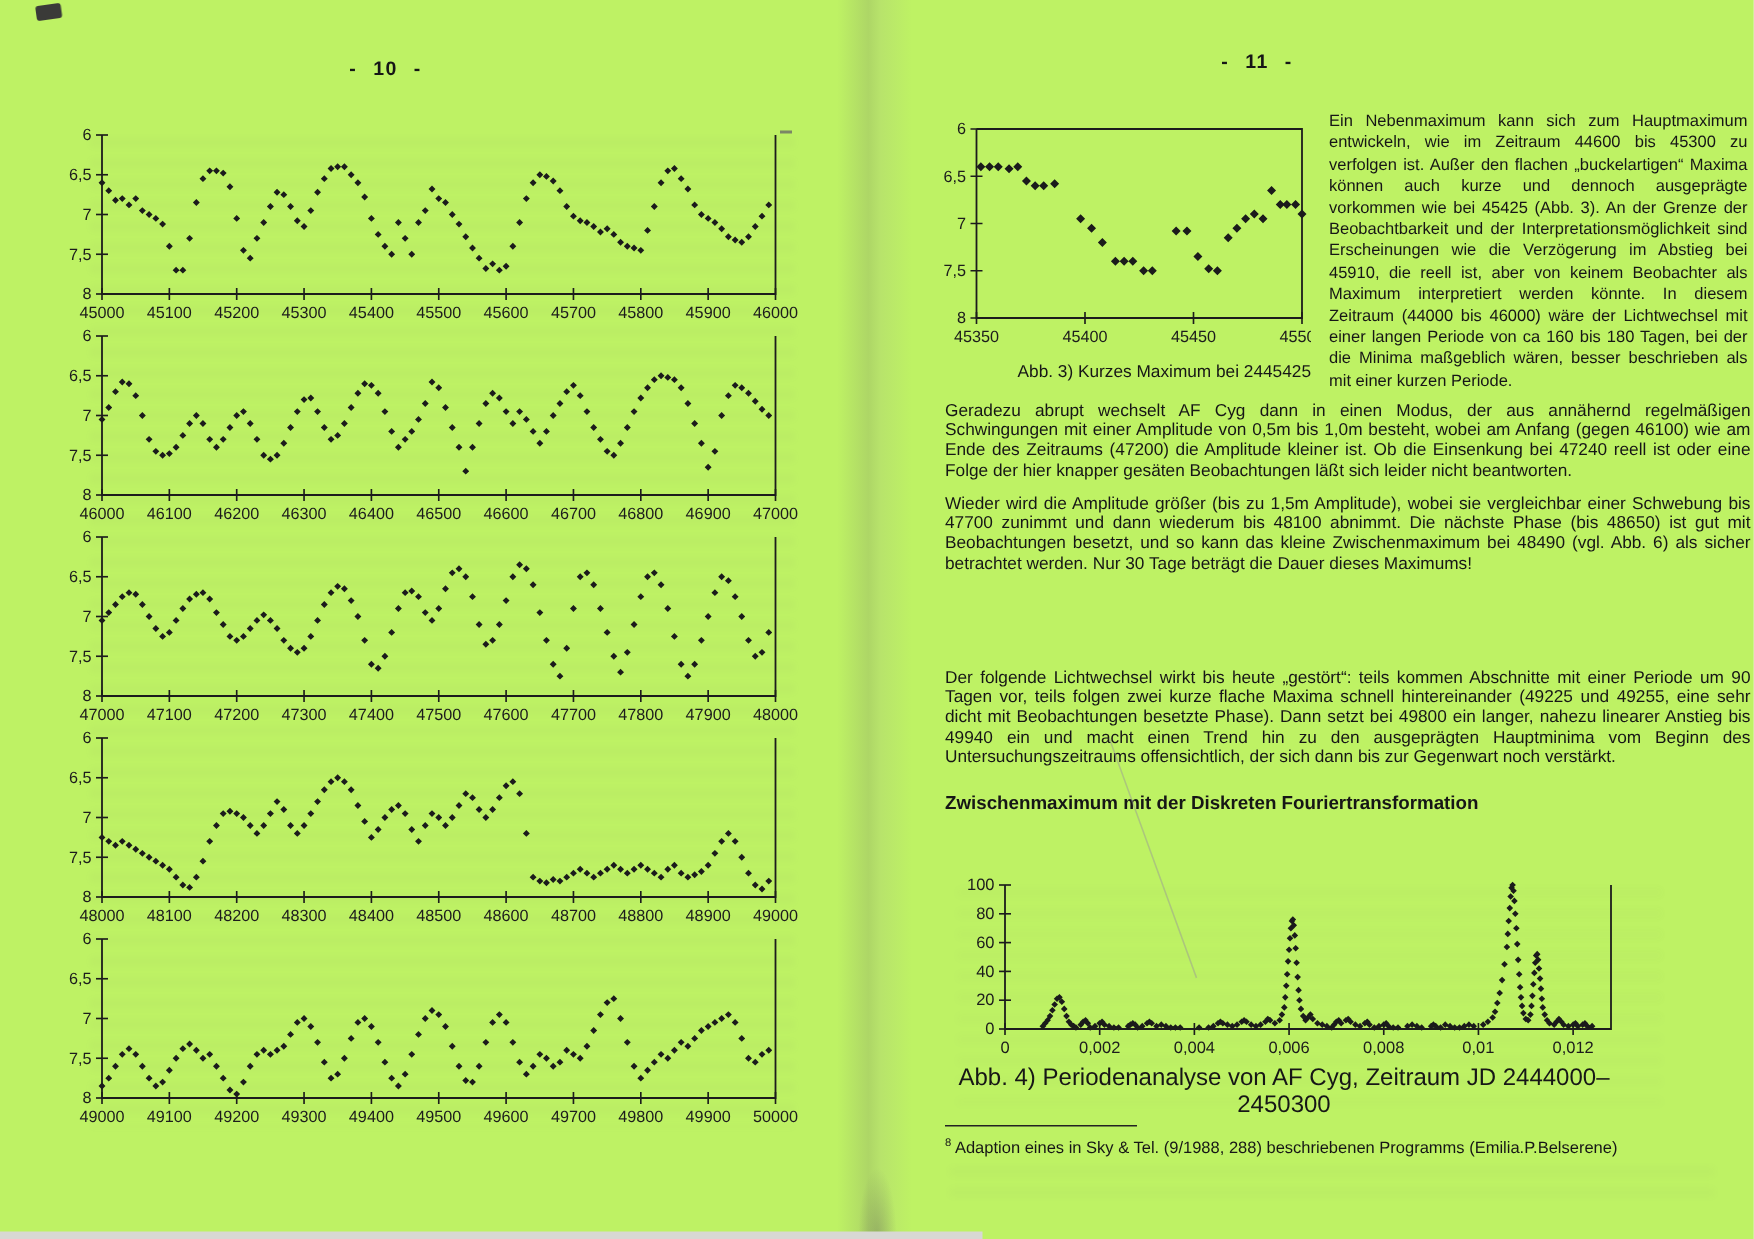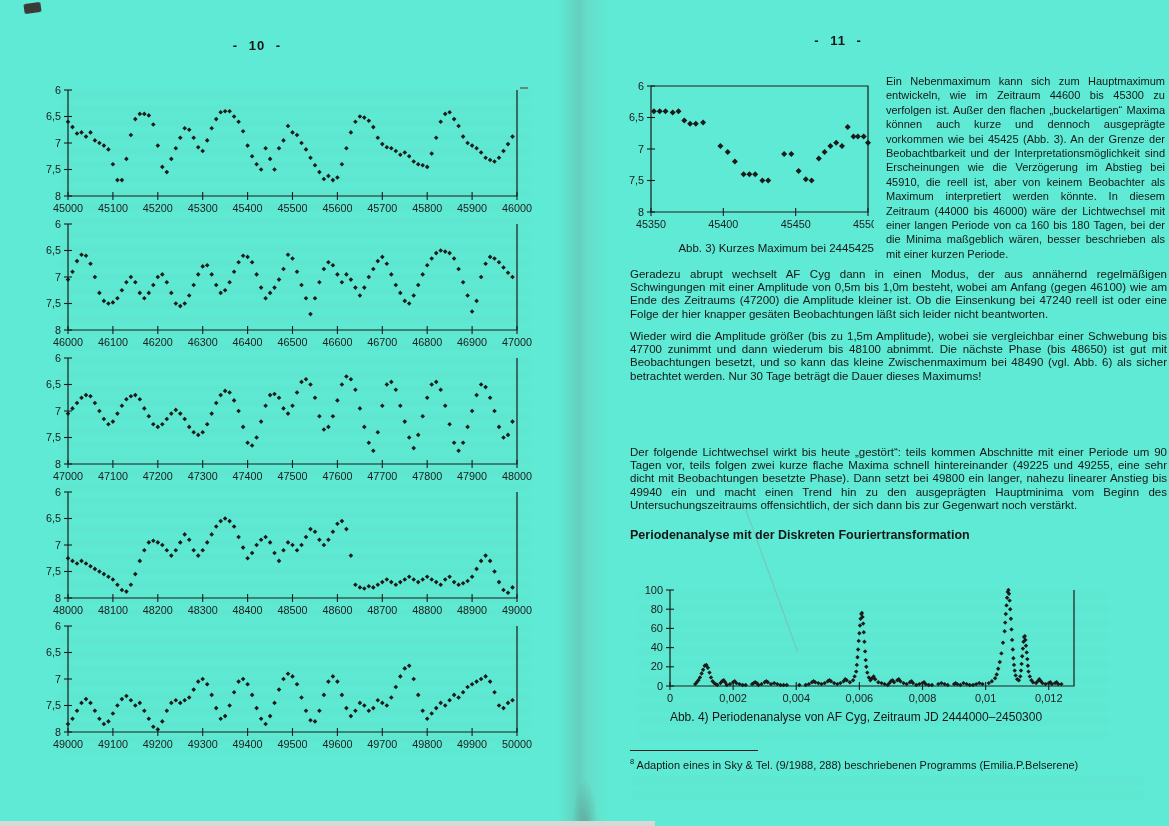--- a/index.html
+++ b/index.html
@@ -1,18 +1,18 @@
 <!DOCTYPE html>
 <html><head>
 <meta charset="utf-8">
 <style>
   html,body{margin:0;padding:0}
   body{width:1169px;height:826px;position:relative;background:#eeeeeb;overflow:hidden;
        font-family:"Liberation Sans",sans-serif;color:#161616}
-  .page{position:absolute;top:0;bottom:0;background:#5eead4}
+  .page{position:absolute;top:0;bottom:0;background:#bef264}
   .page-left{left:0;width:578px}
   .page-right{left:578px;right:0}
   .page-num{position:absolute;left:0;width:514px;text-align:center;font-size:13px;
             font-weight:600;letter-spacing:1px;word-spacing:6px}
   .page-left .page-num{top:38px}
   .page-right .page-num{top:33px;width:520px}
   .panels{position:absolute;left:30px;top:84px}
   .panels svg{display:block}
   svg text{font-family:"Liberation Sans",sans-serif}
   .abb3-svg{position:absolute;left:45px;top:74px}
@@ -20,21 +20,21 @@
                 font-size:11.5px}
   .intro{position:absolute;left:308px;top:74px;width:279px;font-size:11px;
          line-height:14.4px;text-align:justify}
   .para{position:absolute;left:52px;width:537px;font-size:11.5px;line-height:13.2px;
         text-align:justify}
   .p1{top:268px}.p2{top:330px}.p3{top:398px}.p4{top:446px}
   .heading{position:absolute;left:52px;top:528px;width:537px;font-size:12.5px;font-weight:bold}
   .p5{top:553px}
   sup{font-size:7.5px}
   .abb4-svg{position:absolute;left:50px;top:582px}
-  .abb4-caption{position:absolute;left:50px;top:710px;width:456px;text-align:center;font-size:12px}
+  .abb4-caption{position:absolute;left:50px;top:710px;width:456px;text-align:center;font-size:16px}
   .footnote-rule{position:absolute;left:52px;top:750px;width:128px;height:1px;background:#222}
   .footnote{position:absolute;left:52px;top:757px;width:540px;font-size:11px}
   .gutter-shadow{position:absolute;left:558px;top:0;bottom:0;width:50px;pointer-events:none;
     background:linear-gradient(90deg,rgba(0,0,0,0) 0%,rgba(115,115,110,0.22) 42%,
                rgba(150,150,145,0.16) 58%,rgba(0,0,0,0) 100%)}
   .gutter-bottom{position:absolute;left:572px;bottom:0;width:26px;height:48px;pointer-events:none;
     background:radial-gradient(ellipse at 50% 100%,rgba(90,90,85,0.35),rgba(0,0,0,0) 70%)}
   .bottom-strip{position:absolute;left:0;bottom:0;width:655px;height:5px;background:#d8d8d4}
   .corner-mark{position:absolute;left:24px;top:3px;width:17px;height:10px;background:#3a3a38;
     border-radius:2px;transform:rotate(-8deg);filter:blur(0.4px)}
@@ -267,21 +267,21 @@
       <path d="M 30.9 34.2 L 33.9 37.2 L 30.9 40.2 L 27.9 37.2 Z M 36.7 34.2 L 39.7 37.2 L 36.7 40.2 L 33.7 37.2 Z M 42.5 34.2 L 45.5 37.2 L 42.5 40.2 L 39.5 37.2 Z M 49.7 35.5 L 52.7 38.5 L 49.7 41.5 L 46.7 38.5 Z M 55.5 34.2 L 58.5 37.2 L 55.5 40.2 L 52.5 37.2 Z M 61.3 43.6 L 64.3 46.6 L 61.3 49.6 L 58.3 46.6 Z M 67.1 46.8 L 70.1 49.8 L 67.1 52.8 L 64.1 49.8 Z M 72.8 46.8 L 75.8 49.8 L 72.8 52.8 L 69.8 49.8 Z M 80.1 45.5 L 83.1 48.5 L 80.1 51.5 L 77.1 48.5 Z M 97.4 68.9 L 100.4 71.9 L 97.4 74.9 L 94.4 71.9 Z M 104.7 75.1 L 107.7 78.1 L 104.7 81.1 L 101.7 78.1 Z M 111.9 84.6 L 114.9 87.6 L 111.9 90.6 L 108.9 87.6 Z M 120.6 97.2 L 123.6 100.2 L 120.6 103.2 L 117.6 100.2 Z M 126.4 97.2 L 129.4 100.2 L 126.4 103.2 L 123.4 100.2 Z M 132.2 97.2 L 135.2 100.2 L 132.2 103.2 L 129.2 100.2 Z M 139.4 103.5 L 142.4 106.5 L 139.4 109.5 L 136.4 106.5 Z M 145.2 103.5 L 148.2 106.5 L 145.2 109.5 L 142.2 106.5 Z M 161.1 77.0 L 164.1 80.0 L 161.1 83.0 L 158.1 80.0 Z M 168.3 77.0 L 171.3 80.0 L 168.3 83.0 L 165.3 80.0 Z M 175.6 94.0 L 178.6 97.0 L 175.6 100.0 L 172.6 97.0 Z M 182.8 102.2 L 185.8 105.2 L 182.8 108.2 L 179.8 105.2 Z M 188.6 103.5 L 191.6 106.5 L 188.6 109.5 L 185.6 106.5 Z M 195.8 81.5 L 198.8 84.5 L 195.8 87.5 L 192.8 84.5 Z M 201.6 75.1 L 204.6 78.1 L 201.6 81.1 L 198.6 78.1 Z M 207.4 68.9 L 210.4 71.9 L 207.4 74.9 L 204.4 71.9 Z M 213.2 65.7 L 216.2 68.7 L 213.2 71.7 L 210.2 68.7 Z M 219.0 68.9 L 222.0 71.9 L 219.0 74.9 L 216.0 71.9 Z M 224.7 50.0 L 227.7 53.0 L 224.7 56.0 L 221.7 53.0 Z M 230.5 59.4 L 233.5 62.4 L 230.5 65.4 L 227.5 62.4 Z M 234.9 59.4 L 237.9 62.4 L 234.9 65.4 L 231.9 62.4 Z M 240.7 59.4 L 243.7 62.4 L 240.7 65.4 L 237.7 62.4 Z M 245.0 65.7 L 248.0 68.7 L 245.0 71.7 L 242.0 68.7 Z " fill="#1b1b1b" stroke="none"></path>
     </svg>
   <div class="abb3-caption">Abb. 3) Kurzes Maximum bei 2445425</div>
 
   <div class="intro">Ein Nebenmaximum kann sich zum Hauptmaximum entwickeln, wie im Zeitraum 44600 bis 45300 zu verfolgen ist. Außer den flachen „buckelartigen“ Maxima können auch kurze und dennoch ausgeprägte vorkommen wie bei 45425 (Abb. 3). An der Grenze der Beobachtbarkeit und der Interpretationsmöglichkeit sind Erscheinungen wie die Verzögerung im Abstieg bei 45910, die reell ist, aber von keinem Beobachter als Maximum interpretiert werden könnte. In diesem Zeitraum (44000 bis 46000) wäre der Lichtwechsel mit einer langen Periode von ca 160 bis 180 Tagen, bei der die Minima maßgeblich wären, besser beschrieben als mit einer kurzen Periode.</div>
 
   <div class="para p1">Geradezu abrupt wechselt AF Cyg dann in einen Modus, der aus annähernd regelmäßigen Schwingungen mit einer Amplitude von 0,5m bis 1,0m besteht, wobei am Anfang (gegen 46100) wie am Ende des Zeitraums (47200) die Amplitude kleiner ist. Ob die Einsenkung bei 47240 reell ist oder eine Folge der hier knapper gesäten Beobachtungen läßt sich leider nicht beantworten.</div>
   <div class="para p2">Wieder wird die Amplitude größer (bis zu 1,5m Amplitude), wobei sie vergleichbar einer Schwebung bis 47700 zunimmt und dann wiederum bis 48100 abnimmt. Die nächste Phase (bis 48650) ist gut mit Beobachtungen besetzt, und so kann das kleine Zwischenmaximum bei 48490 (vgl. Abb. 6) als sicher betrachtet werden. Nur 30 Tage beträgt die Dauer dieses Maximums!</div>
   <div class="para p4">Der folgende Lichtwechsel wirkt bis heute „gestört“: teils kommen Abschnitte mit einer Periode um 90 Tagen vor, teils folgen zwei kurze flache Maxima schnell hintereinander (49225 und 49255, eine sehr dicht mit Beobachtungen besetzte Phase). Dann setzt bei 49800 ein langer, nahezu linearer Anstieg bis 49940 ein und macht einen Trend hin zu den ausgeprägten Hauptminima vom Beginn des Untersuchungszeitraums offensichtlich, der sich dann bis zur Gegenwart noch verstärkt.</div>
 
-  <div class="heading">Periodenanalyse mit der Diskreten Fouriertransformation</div>
+  <div class="heading">Zwischenmaximum mit der Diskreten Fouriertransformation</div>
 
 
   <svg class="abb4-svg" width="456" height="130">
       <path d="M 42 8 L 42 104 L 446 104 L 446 8" fill="none" stroke="#1c1c1c" stroke-width="1.2"></path>
       <line x1="38" y1="104" x2="46" y2="104" stroke="#1c1c1c" stroke-width="1.1"></line>
       <text x="35" y="107.5" text-anchor="end" font-size="11" fill="#1c1c1c">0</text>
       <line x1="38" y1="84.80000000000001" x2="46" y2="84.80000000000001" stroke="#1c1c1c" stroke-width="1.1"></line>
       <text x="35" y="88.30000000000001" text-anchor="end" font-size="11" fill="#1c1c1c">20</text>
       <line x1="38" y1="65.6" x2="46" y2="65.6" stroke="#1c1c1c" stroke-width="1.1"></line>
       <text x="35" y="69.1" text-anchor="end" font-size="11" fill="#1c1c1c">40</text>

